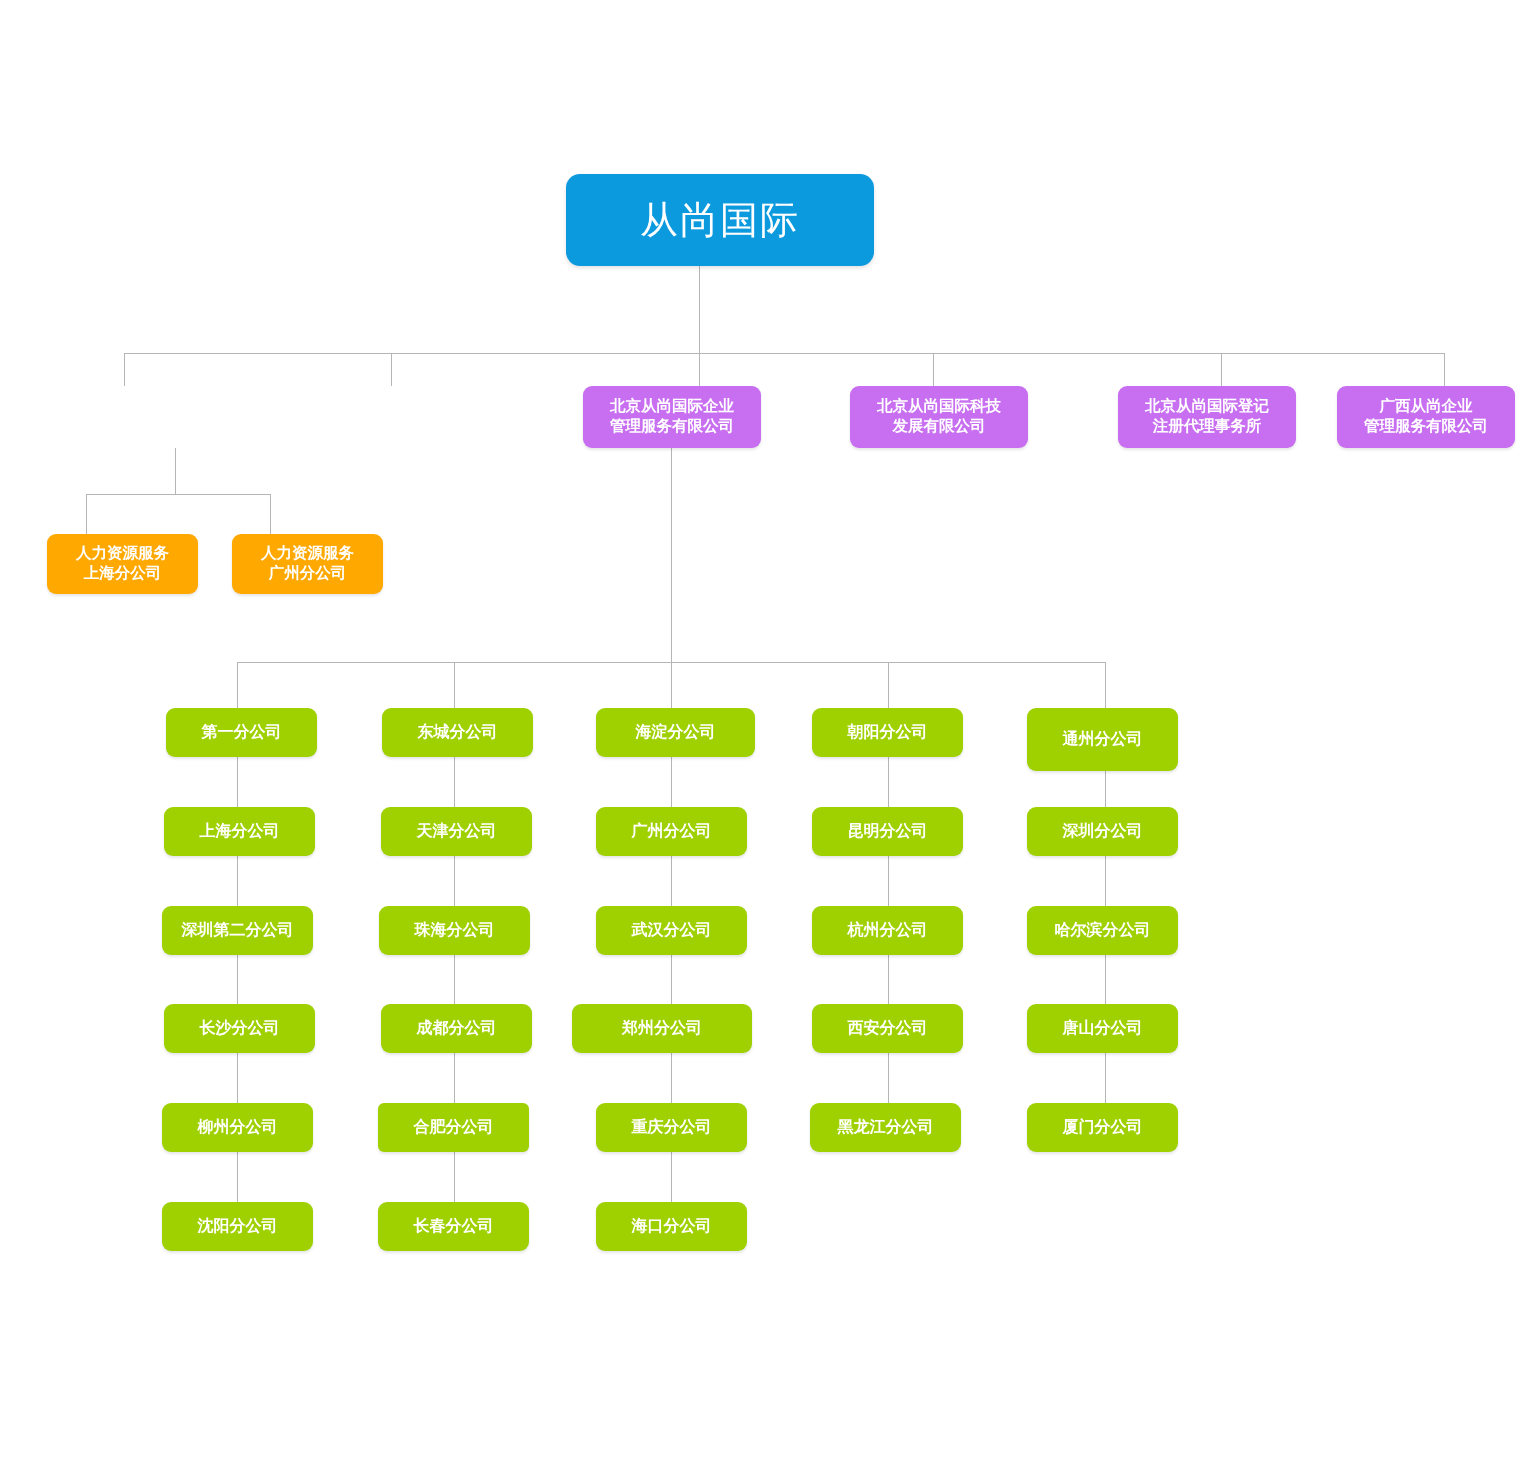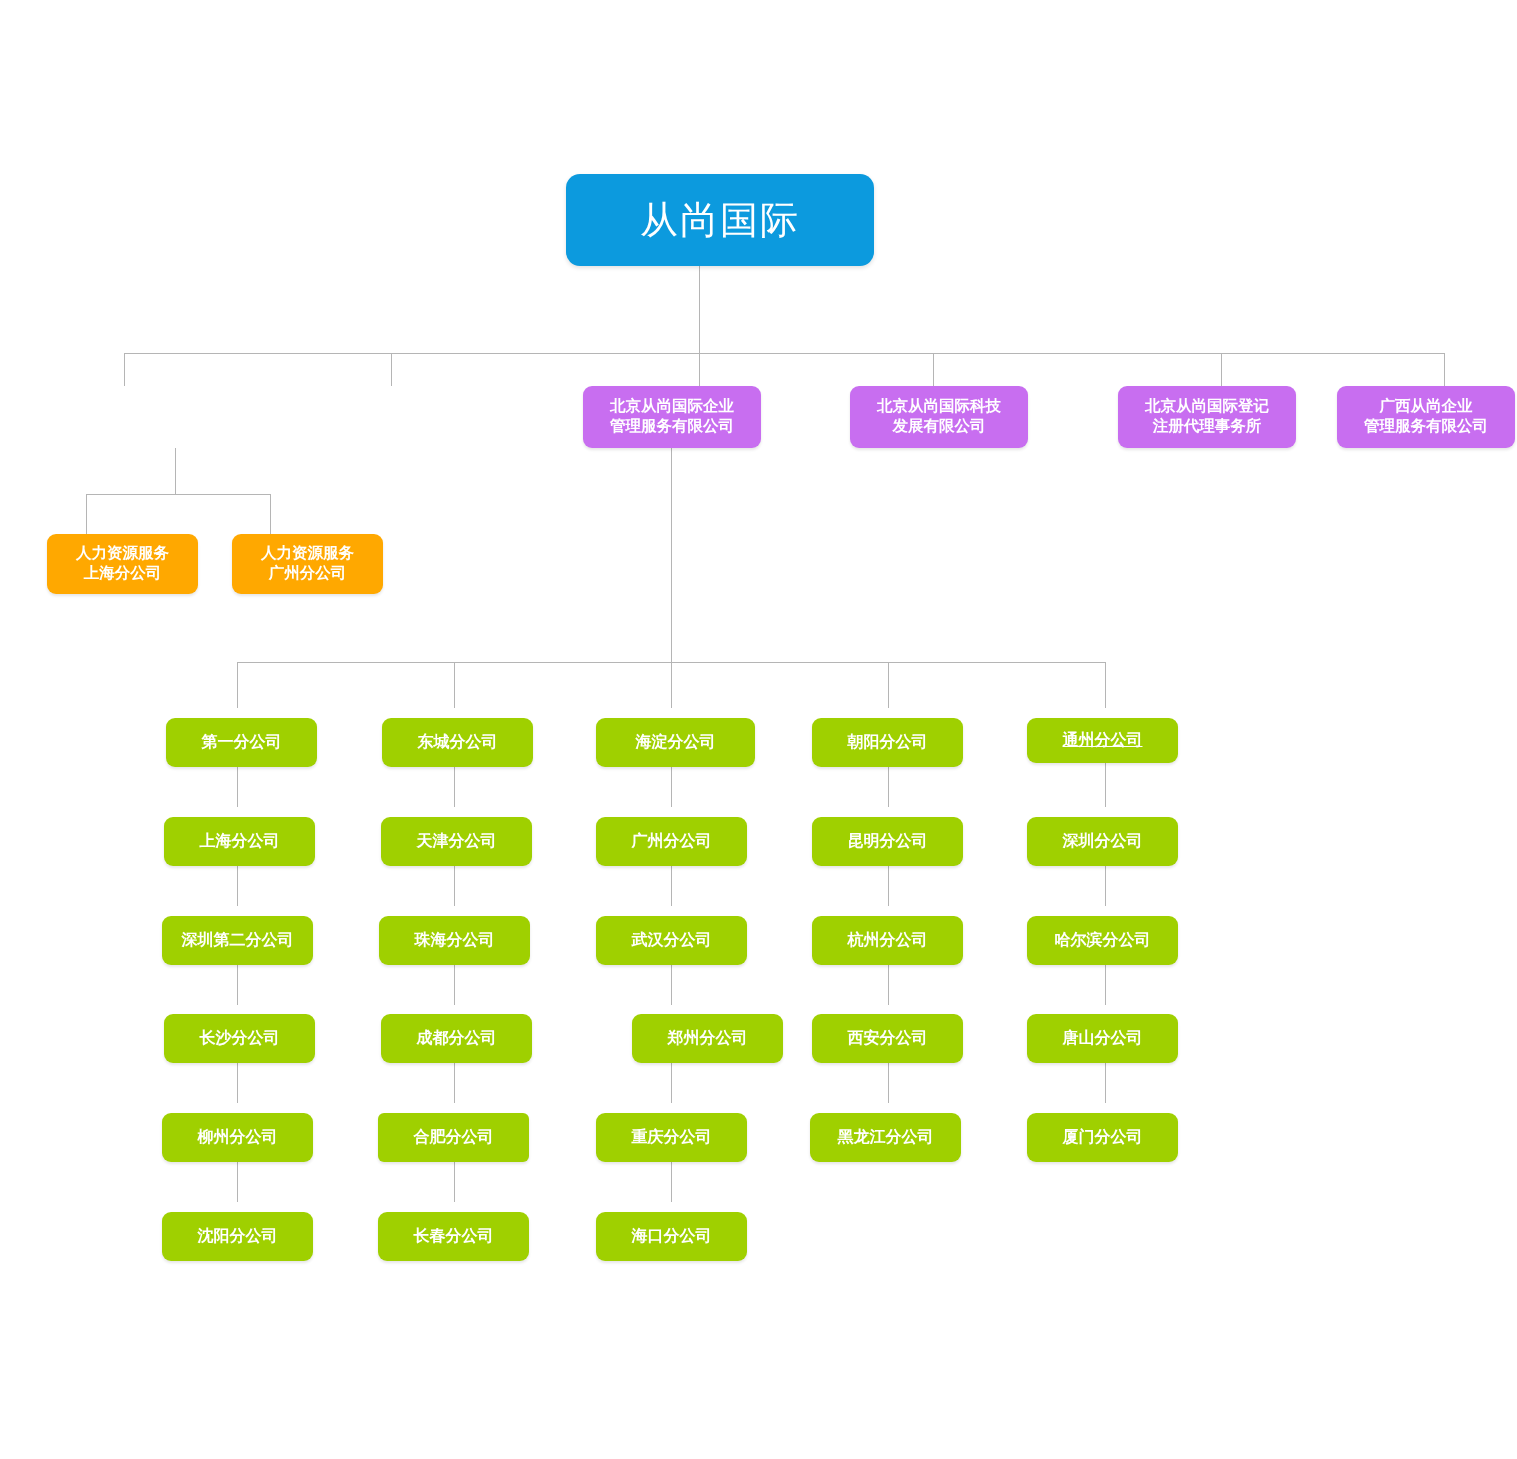--- a/index.html
+++ b/index.html
@@ -50,21 +50,20 @@
     font-weight:bold;
     background:#ffa800;
     box-shadow:0 2px 3px rgba(0,0,0,.10);
   }
   .node.branch{
     border-radius:9px;
     font-size:16px;
     font-weight:bold;
     background:#9fd000;
     box-shadow:0 2px 3px rgba(0,0,0,.10);
-    margin-top:10px;
   }
 </style>
 </head>
 <body>
 
 <div id="chart-root">
 
   <div class="node root" style="left:546px;top:174px;width:308px;height:92px;">从尚国际</div>
 
   <div class="ln v" style="left:699px;top:266px;height:88px;"></div>
@@ -144,29 +143,29 @@
   <div class="node branch" style="left:382px;top:708px;width:151px;height:49px;">东城分公司</div>
   <div class="node branch" style="left:381px;top:807px;width:151px;height:49px;">天津分公司</div>
   <div class="node branch" style="left:379px;top:906px;width:151px;height:49px;">珠海分公司</div>
   <div class="node branch" style="left:381px;top:1004px;width:151px;height:49px;">成都分公司</div>
   <div class="node branch" style="left:378px;top:1103px;width:151px;height:49px;border-radius:6px;">合肥分公司</div>
   <div class="node branch" style="left:378px;top:1202px;width:151px;height:49px;">长春分公司</div>
 
   <div class="node branch" style="left:596px;top:708px;width:159px;height:49px;">海淀分公司</div>
   <div class="node branch" style="left:596px;top:807px;width:151px;height:49px;">广州分公司</div>
   <div class="node branch" style="left:596px;top:906px;width:151px;height:49px;">武汉分公司</div>
-  <div class="node branch" style="left:632px;top:1004px;width:151px;height:49px;">郑州分公司</div>
+  <div class="node branch" style="left:572px;top:1004px;width:180px;height:49px;">郑州分公司</div>
   <div class="node branch" style="left:596px;top:1103px;width:151px;height:49px;">重庆分公司</div>
   <div class="node branch" style="left:596px;top:1202px;width:151px;height:49px;">海口分公司</div>
 
   <div class="node branch" style="left:812px;top:708px;width:151px;height:49px;">朝阳分公司</div>
   <div class="node branch" style="left:812px;top:807px;width:151px;height:49px;">昆明分公司</div>
   <div class="node branch" style="left:812px;top:906px;width:151px;height:49px;">杭州分公司</div>
   <div class="node branch" style="left:812px;top:1004px;width:151px;height:49px;">西安分公司</div>
   <div class="node branch" style="left:810px;top:1103px;width:151px;height:49px;">黑龙江分公司</div>
 
-  <div class="node branch" style="left:1027px;top:708px;width:151px;height:45px;text-decoration:underline;">通州分公司</div>
+  <div class="node branch" style="left:1027px;top:708px;width:151px;height:63px;">通州分公司</div>
   <div class="node branch" style="left:1027px;top:807px;width:151px;height:49px;">深圳分公司</div>
   <div class="node branch" style="left:1027px;top:906px;width:151px;height:49px;">哈尔滨分公司</div>
   <div class="node branch" style="left:1027px;top:1004px;width:151px;height:49px;">唐山分公司</div>
   <div class="node branch" style="left:1027px;top:1103px;width:151px;height:49px;">厦门分公司</div>
 
 </div>
 
 </body></html>

